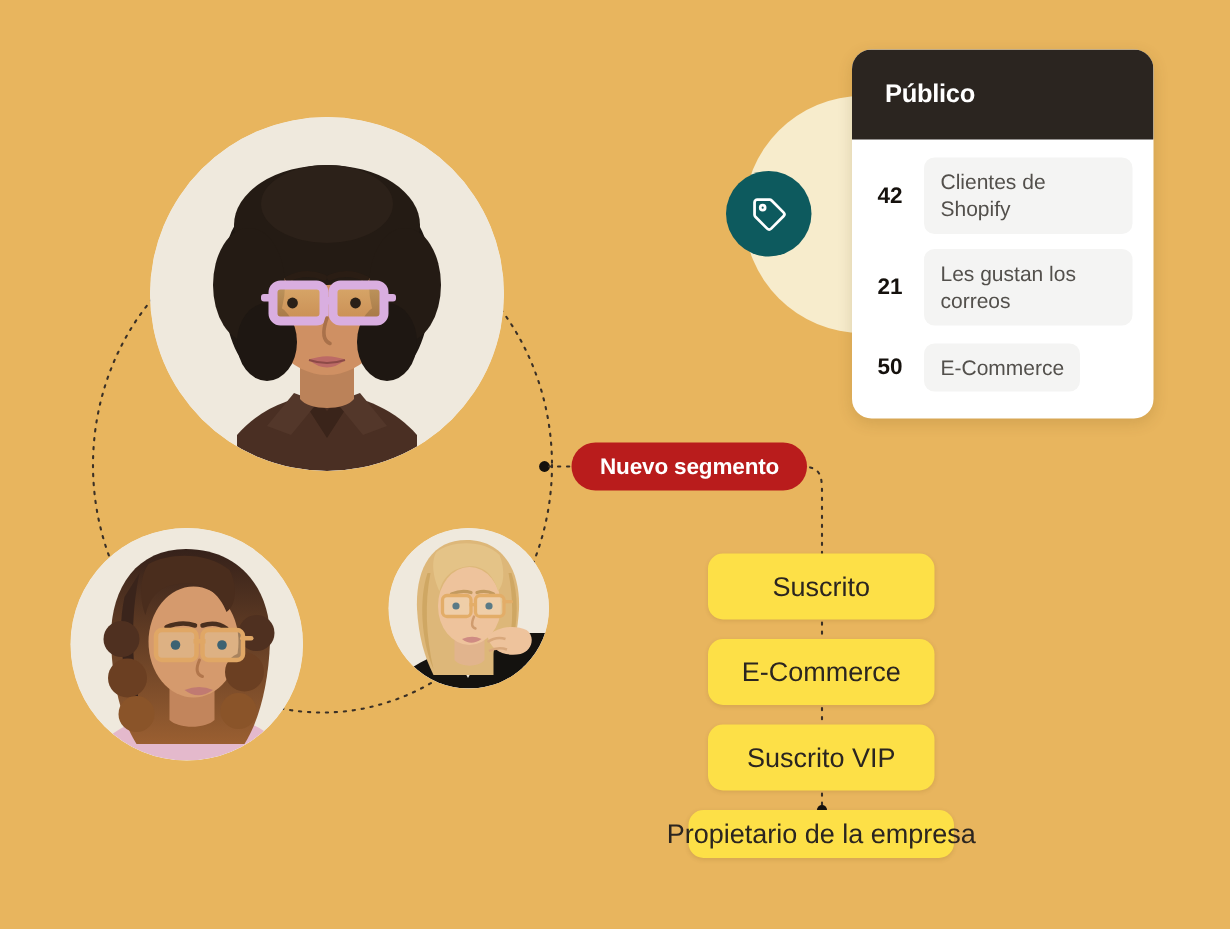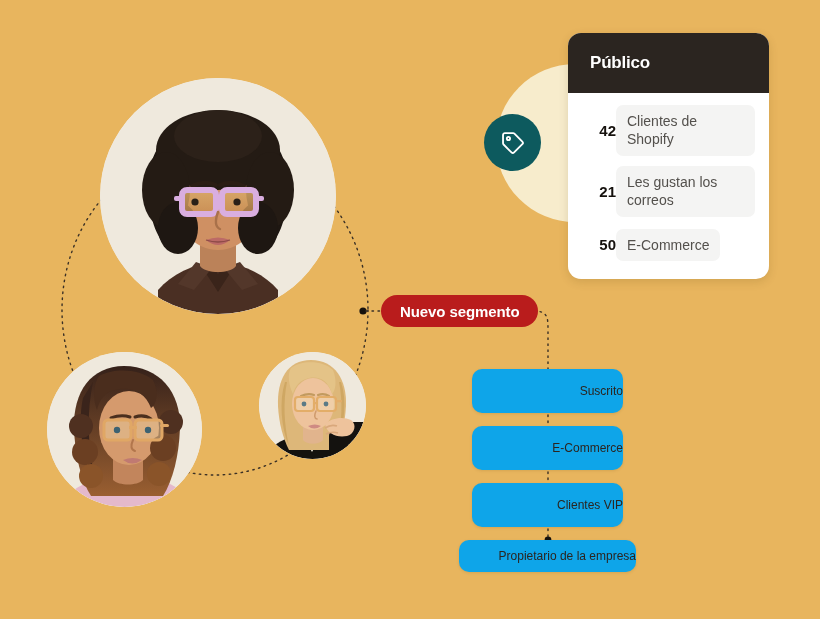--- a/index.html
+++ b/index.html
@@ -66,26 +66,26 @@
     color: #ffffff;
     font-size: 15px;
     font-weight: 700;
     letter-spacing: -0.1px;
     white-space: nowrap;
   }
 
   
   .stack-card {
     position: absolute;
-    background: #0ea5e9;
+    background: #fde047;
     border-radius: 10px;
     display: flex;
     align-items: center;
-    justify-content: flex-end;
-    font-size: 12px;
+    justify-content: center;
+    font-size: 18px;
     color: #2b2520;
     box-shadow: 0 1px 3px rgba(90,60,10,0.13);
     white-space: nowrap;
   }
   .stack-card.w-narrow { left: 472px; width: 151px; height: 44px; }
   .stack-card.w-wide   { left: 459px; width: 177px; height: 32px; }
 
   
   #audience-card {
     position: absolute;
@@ -119,21 +119,21 @@
     min-height: 36px;
     margin-bottom: 10px;
   }
   .audience-row:last-child { margin-bottom: 0; }
   .audience-count {
     width: 34px;
     flex: 0 0 34px;
     font-size: 15px;
     font-weight: 700;
     color: #15110d;
-    text-align: right;
+    text-align: left;
     padding-left: 3px;
     box-sizing: border-box;
   }
   .audience-label {
     background: #f4f4f3;
     border-radius: 7px;
     padding: 7px 11px;
     font-size: 14px;
     line-height: 1.32;
     color: #53504c;
@@ -332,21 +332,21 @@
     <span>Nuevo segmento</span>
   </div>
 
   <div class="stack-card w-narrow" style="top:369px;">
     <span>Suscrito</span>
   </div>
   <div class="stack-card w-narrow" style="top:426px;">
     <span>E-Commerce</span>
   </div>
   <div class="stack-card w-narrow" style="top:483px;">
-    <span>Clientes VIP</span>
+    <span>Suscrito VIP</span>
   </div>
   <div class="stack-card w-wide" style="top:540px;">
     <span>Propietario de la empresa</span>
   </div>
 
   <div id="audience-card">
     <div id="audience-header">
       <span class="title">Público</span>
     </div>
     <div id="audience-list">

